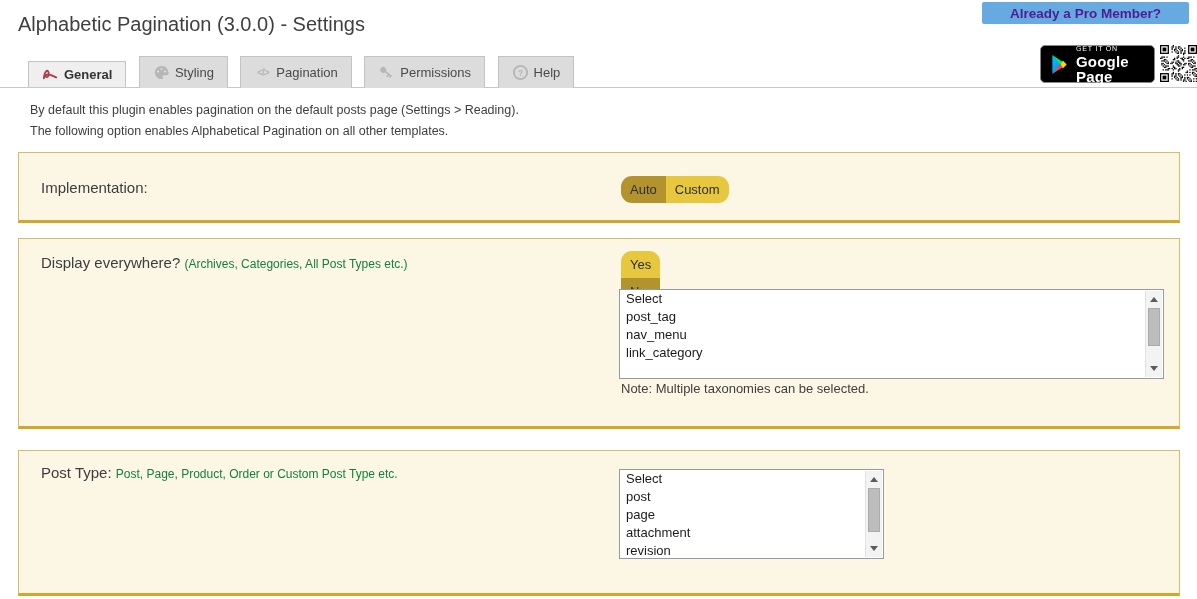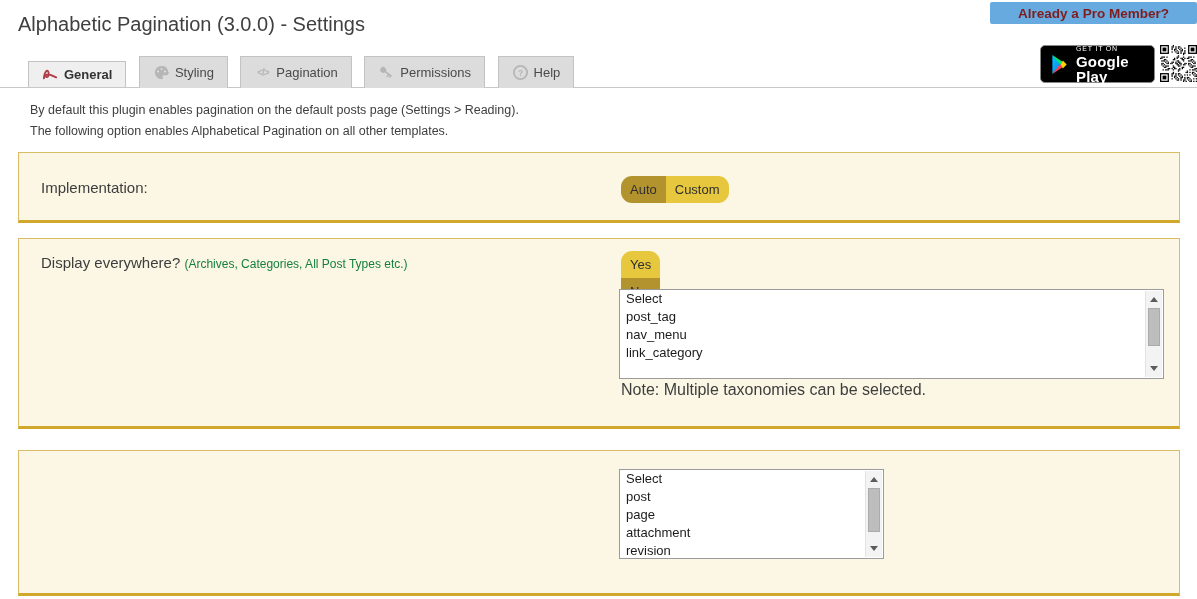--- a/index.html
+++ b/index.html
@@ -2,22 +2,22 @@
 <html><head>
 <meta charset="utf-8">
 <style>
   * { box-sizing: border-box; }
   html,body { margin:0; padding:0; background:#fff; }
   body { font-family:"Liberation Sans", sans-serif; }
   .page { position:relative; width:1197px; height:599px; background:#fff; overflow:hidden; }
 
   
   .page-title { position:absolute; left:18px; top:13px; font-size:20px; color:#404040; font-weight:400; }
-  .pro-btn { position:absolute; right:0; top:2px; width:207px; height:22px; background:#67aadf;
-             color:#7f1d1d; font-weight:bold; font-size:13.5px; text-align:center; line-height:22px;
+  .pro-btn { position:absolute; right:8px; top:2px; width:207px; height:22px; background:#67aadf;
+             color:#4c1d95; font-weight:bold; font-size:13.5px; text-align:center; line-height:22px;
              border:none; border-radius:2px; cursor:pointer; }
 
   
   .tabbar { position:absolute; left:0; top:55px; width:1197px; height:33px; border-bottom:1px solid #c8c8c8; }
   .tab { position:relative; display:inline-flex; align-items:center; gap:5px; height:32px; margin-left:8px;
          padding:0 13px; background:#dcdcdc; border:1px solid #c3c3c3; border-bottom:none;
          font-size:13px; color:#4a4a4a; vertical-align:bottom; cursor:pointer; top:1px; }
   .tab.first { margin-left:28px; }
   .tab.active { background:#efefef; font-weight:bold; color:#333; height:26px; top:0; }
   .tab-icon { width:17px; height:17px; display:inline-flex; align-items:center; justify-content:center; }
@@ -56,21 +56,21 @@
              color:#1b1b1b; overflow:hidden; }
   .listbox .lopt { height:18px; line-height:18px; padding-left:6px; cursor:default; }
   .sb { position:absolute; top:1px; right:1px; bottom:1px; width:17px; background:#f3f3f3;
         border-left:1px solid #e2e2e2; }
   .sb-up, .sb-down { position:absolute; left:50%; transform:translateX(-50%); width:0; height:0;
         border-left:4px solid transparent; border-right:4px solid transparent; cursor:pointer; }
   .sb-up { top:6px; border-bottom:5px solid #5c5c5c; }
   .sb-down { bottom:6px; border-top:5px solid #5c5c5c; }
   .sb-thumb { position:absolute; left:2px; right:2px; background:#bdbdbd; border:1px solid #ababab; cursor:pointer; }
 
-  .note { position:absolute; left:602px; top:142px; font-size:16px; color:#3e3e3e; }
+  .note { position:absolute; left:602px; top:142px; font-size:13px; color:#3e3e3e; }
 </style>
 </head>
 <body>
 
 <div class="page">
 
   <div class="page-title">Alphabetic Pagination (3.0.0) - Settings</div>
   <button class="pro-btn">Already a Pro Member?</button>
 
   <div class="tabbar">
@@ -133,21 +133,21 @@
           </linearGradient>
         </defs>
         <path d="M3 1 L14.5 13 L3 25 Z" fill="url(#gBlue)"></path>
         <path d="M3 1 L21 13 L12.5 13 Z" fill="#00e76c"></path>
         <path d="M3 25 L21 13 L12.5 13 Z" fill="#fd4053"></path>
         <path d="M16.2 8 L21 13 L16.2 18 L13.8 13 Z" fill="#ffd500"></path>
       </svg>
     </span>
     <span class="gp-text">
       <span class="gp-line1">GET IT ON</span>
-      <span class="gp-line2">Google Play</span>
+      <span class="gp-line2">Google Page</span>
     </span>
   </div>
   <svg id="qr" class="qr" viewBox="0 0 29 29">
       <rect width="29" height="29" fill="#fff"></rect>
       <g fill="#000">
         <rect x="0" y="0" width="7" height="7"></rect>
         <rect x="1" y="1" width="5" height="5" fill="#fff"></rect>
         <rect x="2" y="2" width="3" height="3"></rect>
         <rect x="22" y="0" width="7" height="7"></rect>
         <rect x="23" y="1" width="5" height="5" fill="#fff"></rect>
@@ -392,20 +392,24 @@
       <div class="sb">
         <span class="sb-up"></span>
         <div class="sb-thumb" style="top:17px; height:38px;"></div>
         <span class="sb-down"></span>
       </div>
     </div>
     <div class="note">Note: Multiple taxonomies can be selected.</div>
   </div>
 
   <div class="panel panel-post">
+    <div class="panel-label" style="top:13px;">
+      <span>Post Type:</span>
+      <span class="panel-sublabel">Post, Page, Product, Order or Custom Post Type etc.</span>
+    </div>
     <div class="listbox" style="left:600px; top:18px; width:265px; height:90px;">
       <div class="lopt">Select</div>
       <div class="lopt">post</div>
       <div class="lopt">page</div>
       <div class="lopt">attachment</div>
       <div class="lopt">revision</div>
       <div class="sb">
         <span class="sb-up"></span>
         <div class="sb-thumb" style="top:17px; height:44px;"></div>
         <span class="sb-down"></span>

